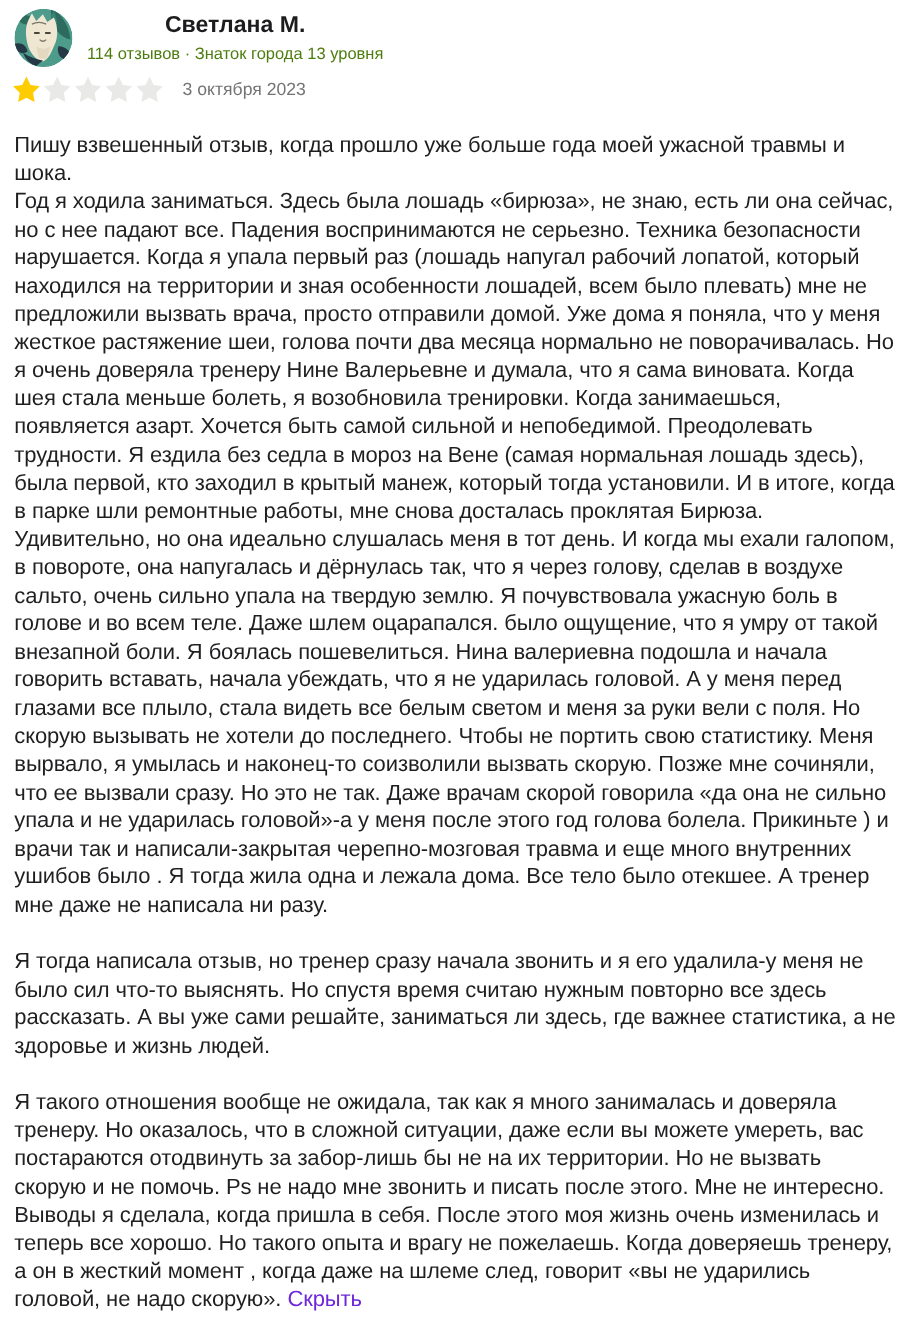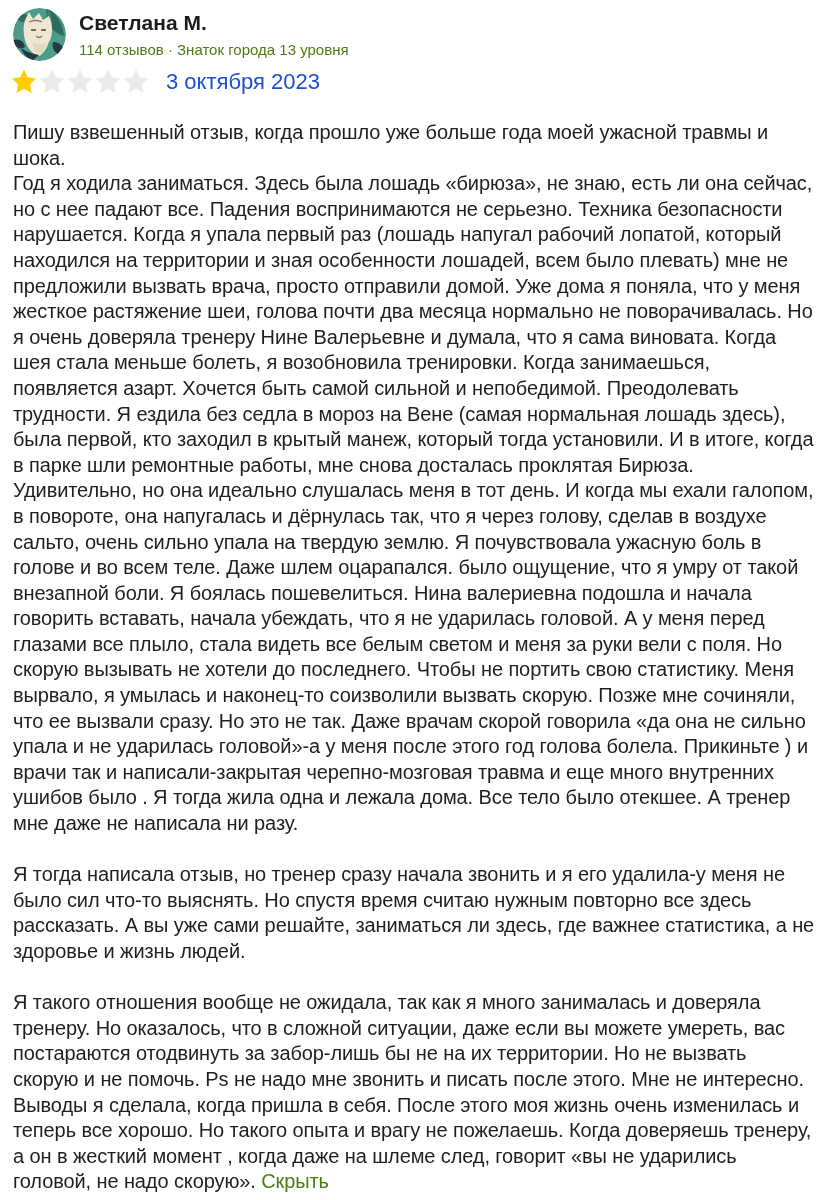--- a/index.html
+++ b/index.html
@@ -14,20 +14,21 @@
     font-family: "Liberation Sans", "DejaVu Sans", sans-serif;
     color: #1c1c1e;
   }
   .review-card {
     padding: 8px 12px 0 13px;
   }
   
   .header {
     display: flex;
     align-items: flex-start;
+    text-align: center;
   }
   .avatar {
     width: 53px;
     height: 53px;
     border-radius: 50%;
     overflow: hidden;
     flex: 0 0 auto;
     cursor: pointer;
   }
   .avatar svg { display: block; width: 100%; height: 100%; }
@@ -52,35 +53,35 @@
   .rating-row {
     display: flex;
     align-items: center;
     margin-top: 7px;
     margin-left: -3px;
   }
   .stars { display: flex; }
   .star { width: 28px; height: 28px; display: block; }
   .review-date {
     margin-left: 16px;
-    font-size: 22px;
-    color: #1d4ed8;
+    font-size: 16px;
+    color: #737373;
   }
   
   .review-text {
     margin-top: 24px;
     font-size: 20px;
     line-height: 25.6px;
     letter-spacing: -0.1px;
     color: #1f1f21;
     width: 804px;
   }
   .review-text .body-span { white-space: pre-line; }
   .collapse-link {
-    color: #4d7c0f;
+    color: #6d28d9;
     text-decoration: none;
     cursor: pointer;
   }
   
   .footer {
     display: flex;
     align-items: center;
     margin-top: 9px;
     gap: 34px;
   }

